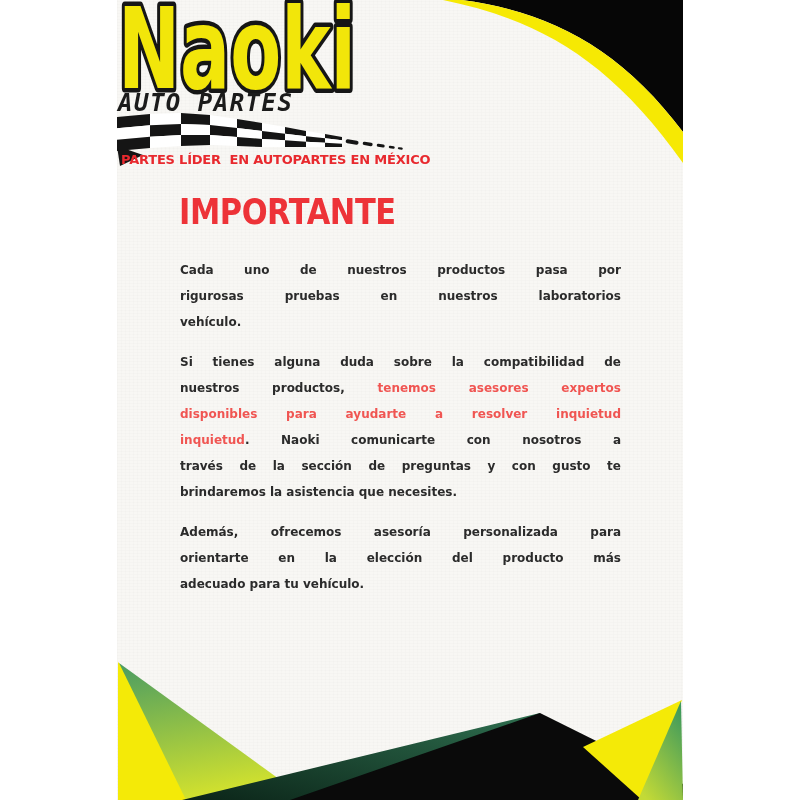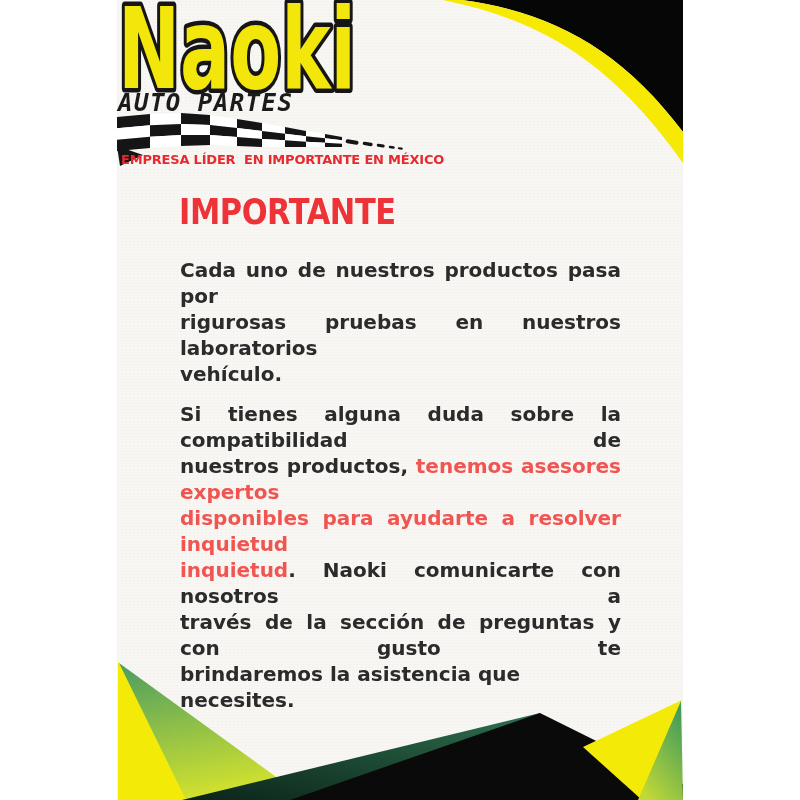--- a/index.html
+++ b/index.html
@@ -13,21 +13,21 @@
   .brand-svg{position:absolute;left:110px;top:-8px;width:300px;height:120px;}
   .brand-svg text{font-family:"DejaVu Sans",sans-serif;font-weight:bold;
     fill:var(--brand-yellow);stroke:var(--brand-outline);}
   .subtitle{position:absolute;left:118px;top:92px;font-family:"DejaVu Sans Mono",monospace;
     font-weight:bold;font-size:24px;line-height:22px;letter-spacing:1.5px;color:var(--subtitle-black);font-style:italic;}
   .tagline{position:absolute;left:121px;top:152px;font-weight:bold;font-size:13px;
     letter-spacing:-0.2px;color:var(--tagline-red);white-space:pre;}
   .title{position:absolute;left:179px;top:192px;margin:0;font-size:35px;font-weight:bold;
     letter-spacing:-0.5px;color:var(--title-red);display:inline-block;
     transform:scaleX(0.87);transform-origin:left top;white-space:nowrap;}
-  .body{position:absolute;left:180px;top:257px;width:441px;font-size:20px;font-weight:bold;
+  .body{position:absolute;left:180px;top:257px;width:441px;font-size:12px;font-weight:bold;
     color:var(--body-dark);line-height:26px;}
   .para{margin:0 0 14px 0;}
   .line.just{text-align:justify;text-align-last:justify;}
   .line.last{text-align:left;}
   .hl{color:var(--highlight-red);}
 </style>
 </head>
 <body>
 
 <div class="canvas">
@@ -101,33 +101,38 @@
           <polygon points="325,142.66666666666666 342,143.66666666666666 342,147 325,147" style="fill: var(--flag-black);"></polygon>
         </g>
     </g>
   </svg>
 
   <svg class="brand-svg" viewBox="0 0 300 120">
     <text x="8" y="96" font-size="112" textLength="238" lengthAdjust="spacingAndGlyphs" stroke-width="9" stroke-linejoin="round" paint-order="stroke">Naoki</text>
   </svg>
 
   <div class="subtitle">AUTO PARTES</div>
-  <div class="tagline">EMPRESA LÍDER  EN IMPORTANTE EN MÉXICO</div>
+  <div class="tagline">PARTES LÍDER  EN AUTOPARTES EN MÉXICO</div>
 
   <h1 class="title">IMPORTANTE</h1>
 
   <div class="body">
       <div class="para">
         <div class="line just"><span>Cada uno de nuestros productos pasa por</span></div>
         <div class="line just"><span>rigurosas pruebas en nuestros laboratorios</span></div>
         <div class="line last"><span>vehículo.</span></div>
       </div>
       <div class="para">
         <div class="line just"><span>Si tienes alguna duda sobre la compatibilidad de</span></div>
         <div class="line just"><span>nuestros productos, </span><span class="hl">tenemos asesores expertos</span></div>
         <div class="line just"><span class="hl">disponibles para ayudarte a resolver inquietud</span></div>
         <div class="line just"><span class="hl">inquietud</span><span>. Naoki comunicarte con nosotros a</span></div>
         <div class="line just"><span>través de la sección de preguntas y con gusto te</span></div>
         <div class="line last"><span>brindaremos la asistencia que necesites.</span></div>
       </div>
+      <div class="para">
+        <div class="line just"><span>Además, ofrecemos asesoría personalizada para</span></div>
+        <div class="line just"><span>orientarte en la elección del producto más</span></div>
+        <div class="line last"><span>adecuado para tu vehículo.</span></div>
+      </div>
     </div>
 
 </div>
 
 </body></html>

